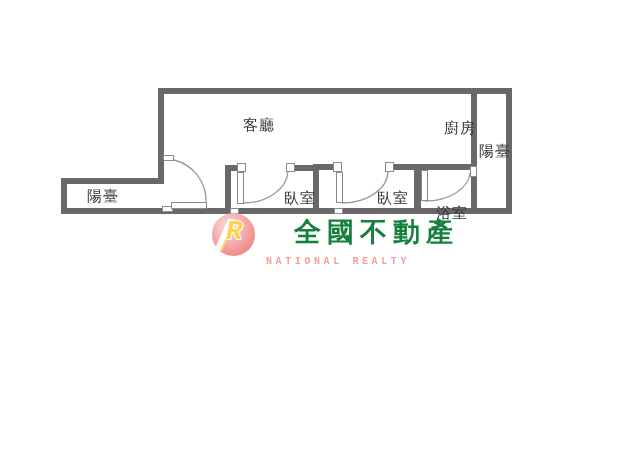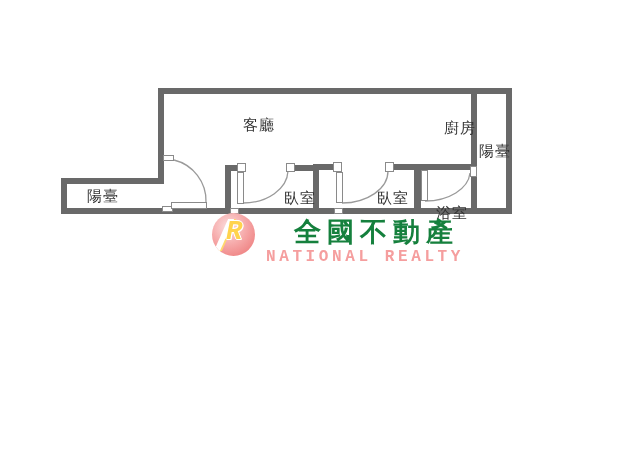--- a/index.html
+++ b/index.html
@@ -14,21 +14,21 @@
   .logo-circle{position:absolute;left:212px;top:213px;width:43px;height:43px;border-radius:50%;
     background:radial-gradient(circle at 38% 32%,#fbdede 0%,#f6a9a9 45%,#ef8585 80%,#ec7c7c 100%);
     overflow:hidden;}
   .logo-slash{position:absolute;left:9px;top:6px;width:6px;height:32px;background:#ffffff;
     transform:skewX(-24deg);box-shadow:2px 0 0 #ffd86e;}
   .logo-r{position:absolute;left:14px;top:4px;font-size:27px;font-weight:bold;font-style:italic;
     color:#ffd34d;
     text-shadow:-1px 0 #fff,1px 0 #fff,0 -1px #fff,0 1px #fff,1px 1px #fff,-1px -1px #fff;}
   .logo-text-zh{position:absolute;left:257px;top:214px;font-size:27px;font-weight:bold;
     color:#15803d;letter-spacing:6px;white-space:nowrap;margin-left:37px;}
-  .logo-text-en{position:absolute;left:266px;top:248px;font-size:16px;font-weight:bold;
+  .logo-text-en{position:absolute;left:266px;top:256px;font-size:10px;font-weight:bold;
     color:#f59e9e;letter-spacing:3.6px;white-space:nowrap;}
 </style>
 </head>
 <body>
 
 <div id="canvas">
 
   <div class="wall" style="left:158px;top:88px;width:354px;height:6px"></div>
   <div class="wall" style="left:506px;top:88px;width:6px;height:126px"></div>
   <div class="wall" style="left:61px;top:208px;width:451px;height:6px"></div>

